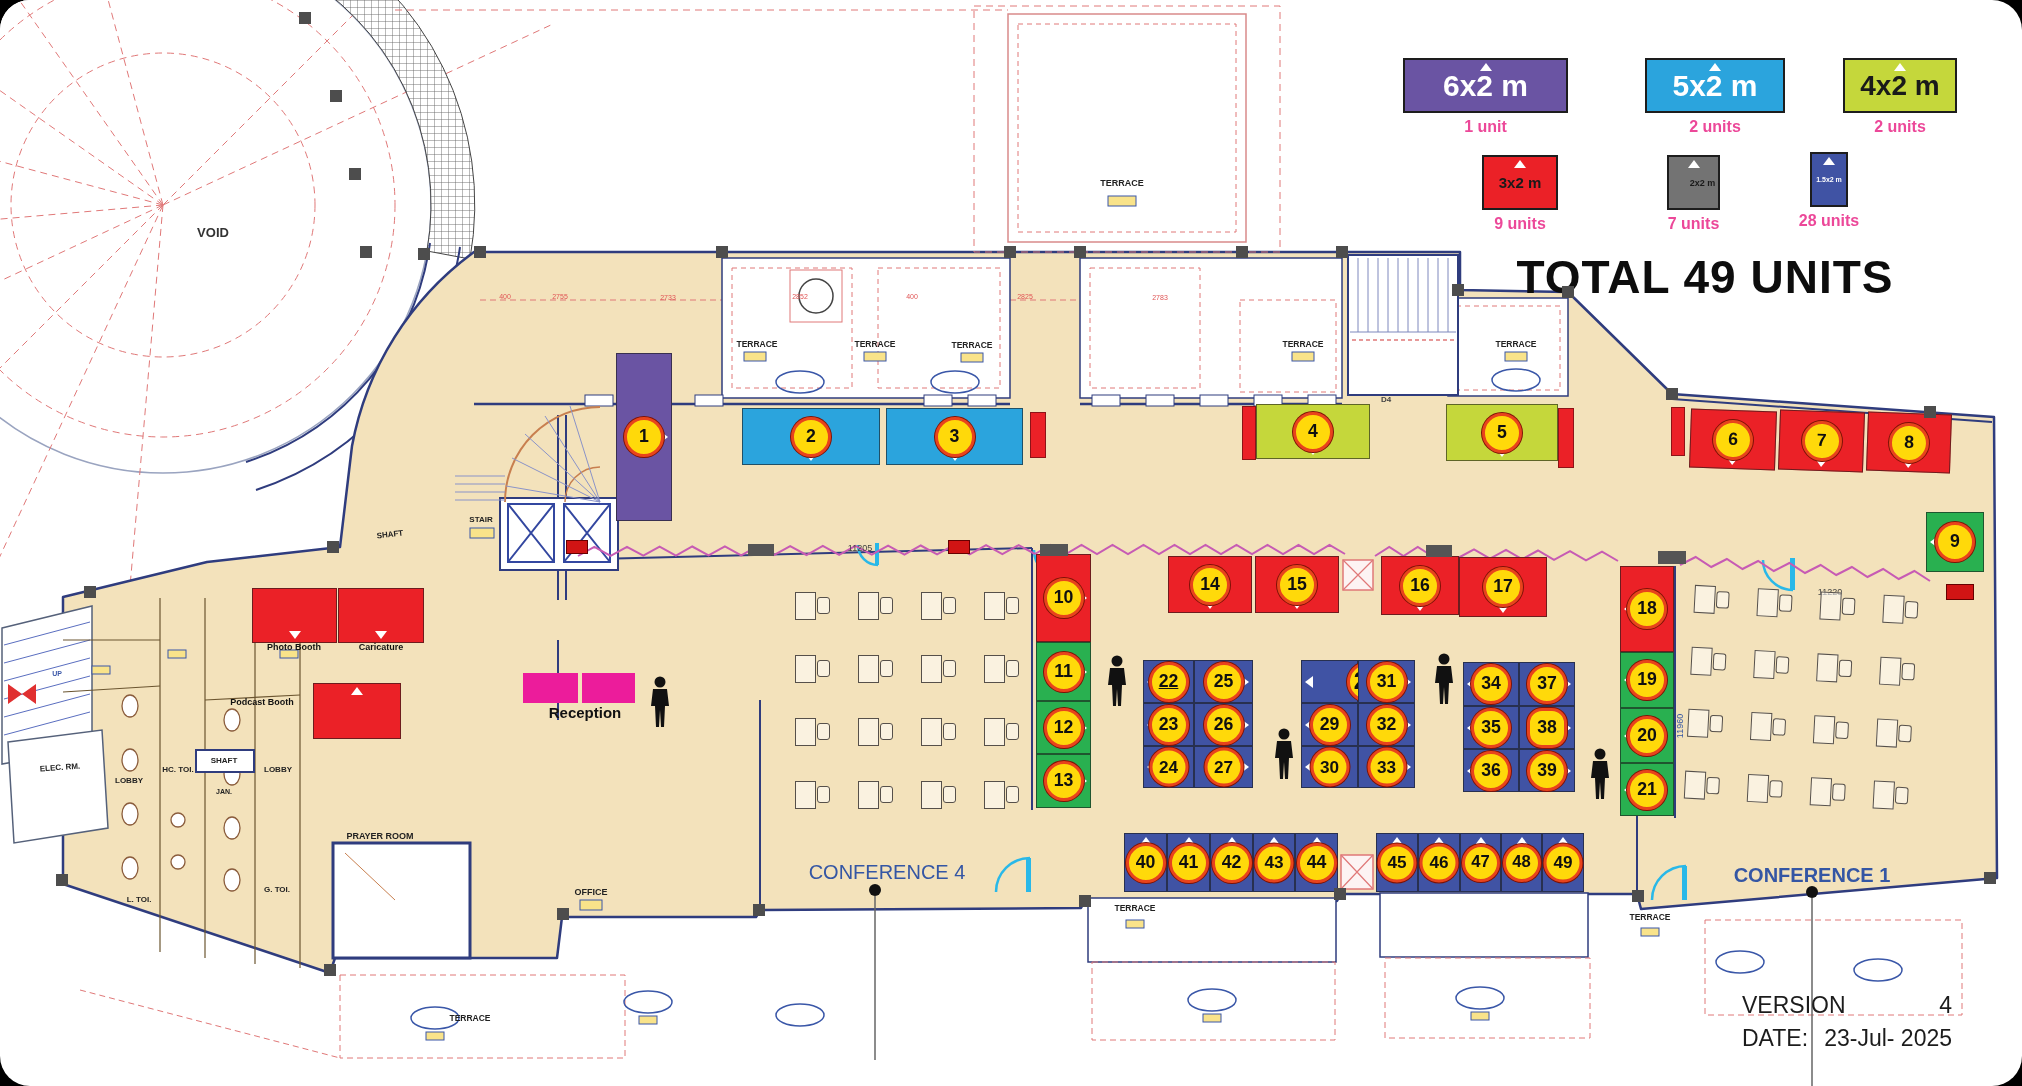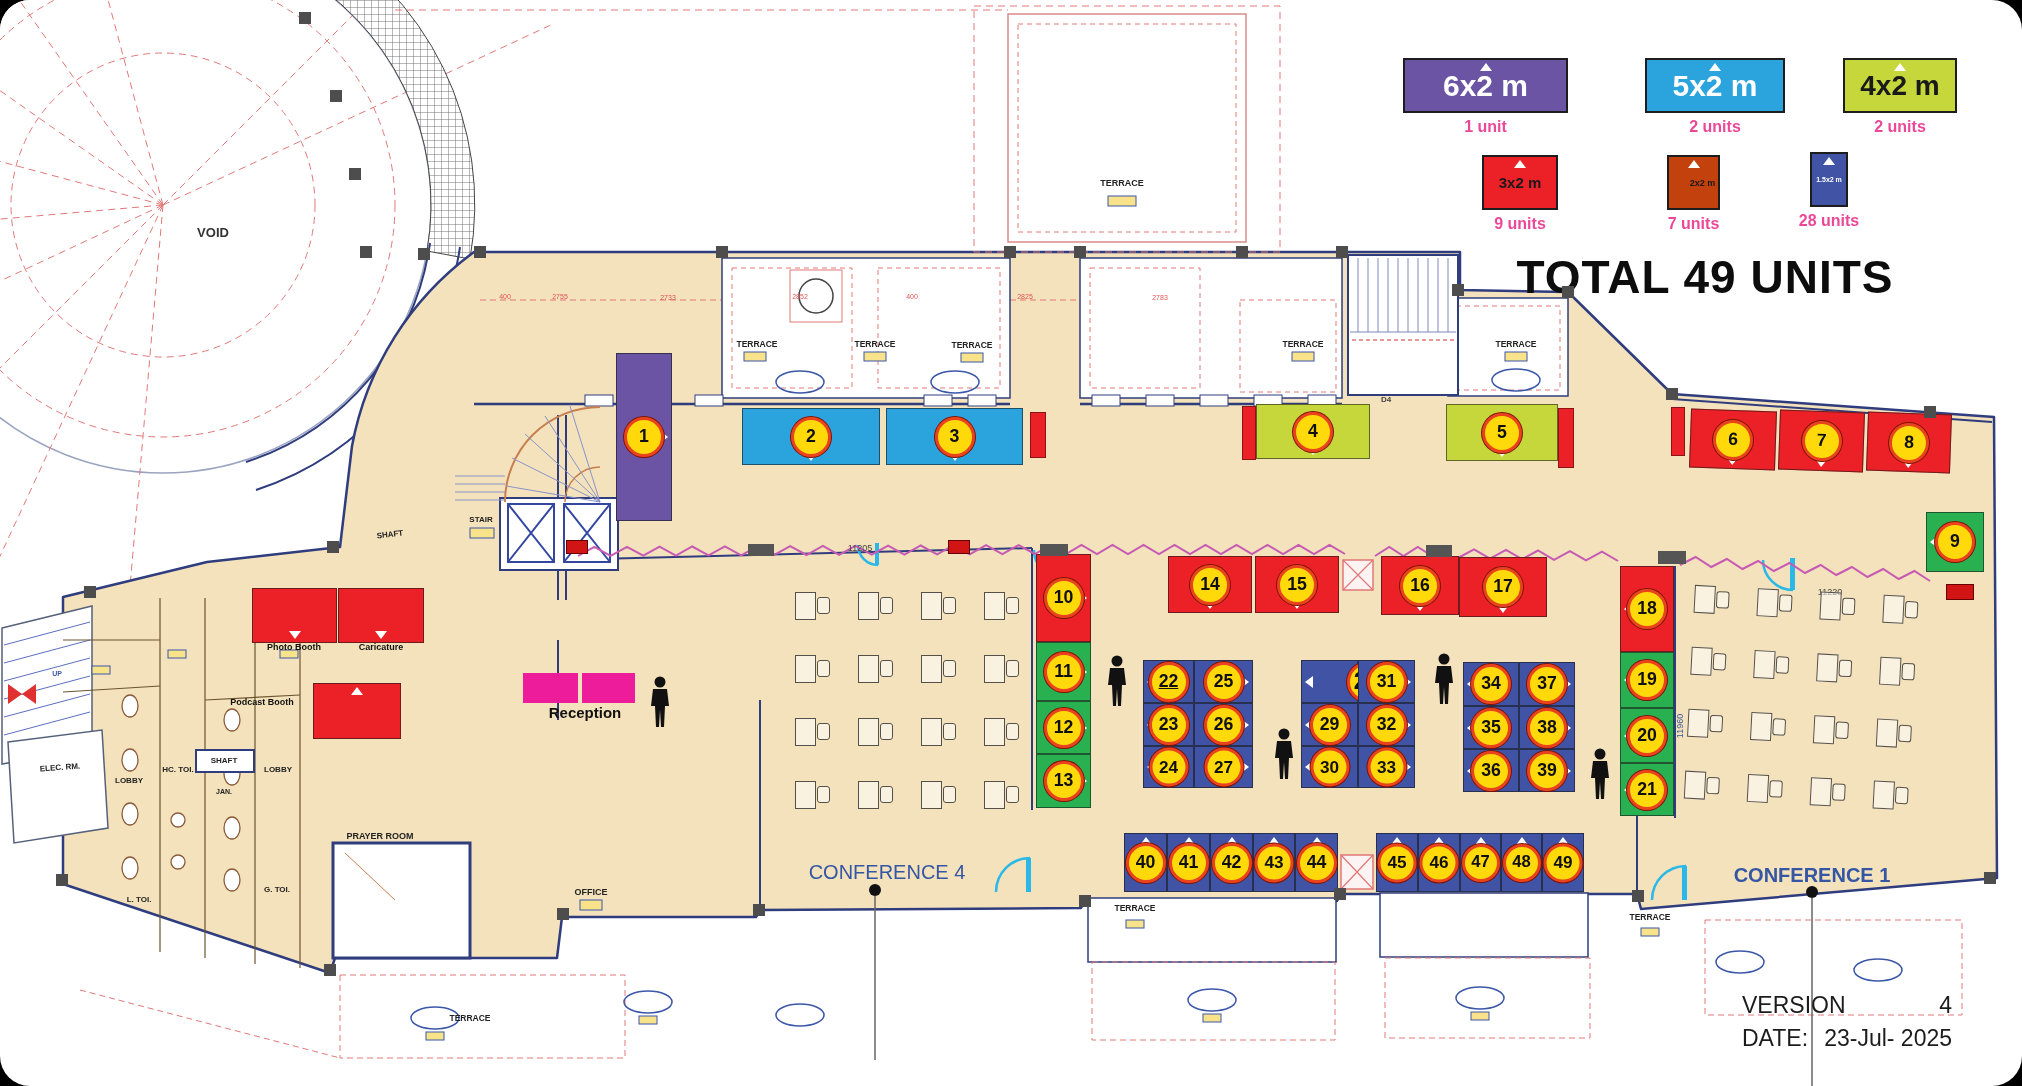--- a/index.html
+++ b/index.html
@@ -286,21 +286,21 @@
 
   <div id="legend">
       <div class="lg-box" style="left: 1403px; top: 58px; width: 165px; height: 55px; background: rgb(106, 84, 163); color: rgb(255, 255, 255); font-size: 30px;">6x2 m<div class="arrow a-up"></div></div>
       <div class="lg-units" style="left: 1485.5px; top: 118px;">1 unit</div>
       <div class="lg-box" style="left: 1645px; top: 58px; width: 140px; height: 55px; background: rgb(43, 164, 221); color: rgb(255, 255, 255); font-size: 30px;">5x2 m<div class="arrow a-up"></div></div>
       <div class="lg-units" style="left: 1715px; top: 118px;">2 units</div>
       <div class="lg-box" style="left: 1843px; top: 58px; width: 114px; height: 55px; background: rgb(197, 215, 59); color: rgb(26, 26, 26); font-size: 28px;">4x2 m<div class="arrow a-up"></div></div>
       <div class="lg-units" style="left: 1900px; top: 118px;">2 units</div>
       <div class="lg-box" style="left: 1482px; top: 155px; width: 76px; height: 55px; background: rgb(235, 33, 39); color: rgb(26, 26, 26); font-size: 15px;">3x2 m<div class="arrow a-up"></div></div>
       <div class="lg-units" style="left: 1520px; top: 215px;">9 units</div>
-      <div class="lg-box" style="left: 1667px; top: 155px; width: 53px; height: 55px; background: #c2410c; color: rgb(26, 26, 26); font-size: 9px; padding-left: 18px;">2x2 m<div class="arrow a-up"></div></div>
+      <div class="lg-box" style="left: 1667px; top: 155px; width: 53px; height: 55px; background: #737373; color: rgb(26, 26, 26); font-size: 9px; padding-left: 18px;">2x2 m<div class="arrow a-up"></div></div>
       <div class="lg-units" style="left: 1693.5px; top: 215px;">7 units</div>
       <div class="lg-box" style="left: 1810px; top: 152px; width: 38px; height: 55px; background: rgb(64, 83, 164); color: rgb(255, 255, 255); font-size: 7px;">1.5x2 m<div class="arrow a-up"></div></div>
       <div class="lg-units" style="left: 1829px; top: 212px;">28 units</div>
     </div>
   <div class="total">TOTAL 49 UNITS</div>
 
   <div id="plan">
       <div class="booth b-purple" style="left: 616px; top: 353px; width: 56px; height: 168px;">
         <div class="arrow a-right"></div>
         <div class="badge" style="width: 34px; height: 34px; font-size: 17.68px;">1</div>
@@ -440,21 +440,21 @@
       <div class="booth b-indigo" style="left: 1519px; top: 662px; width: 56px; height: 44px;">
         <div class="arrow a-right"></div>
         <div class="badge" style="width: 34px; height: 34px; font-size: 17.68px;">37</div>
       </div>
       <div class="booth b-indigo" style="left: 1463px; top: 706px; width: 56px; height: 43px;">
         <div class="arrow a-left"></div>
         <div class="badge" style="width: 34px; height: 34px; font-size: 17.68px;">35</div>
       </div>
       <div class="booth b-indigo" style="left: 1519px; top: 706px; width: 56px; height: 43px;">
         <div class="arrow a-right"></div>
-        <div class="badge" style="width: 34px; height: 34px; font-size: 17.68px;">38</div>
+        <div class="badge" style="width: 34px; height: 34px; font-size: 17.68px; border-radius: 15px;">38</div>
       </div>
       <div class="booth b-indigo" style="left: 1463px; top: 749px; width: 56px; height: 43px;">
         <div class="arrow a-left"></div>
         <div class="badge" style="width: 34px; height: 34px; font-size: 17.68px;">36</div>
       </div>
       <div class="booth b-indigo" style="left: 1519px; top: 749px; width: 56px; height: 43px;">
         <div class="arrow a-right"></div>
         <div class="badge" style="width: 34px; height: 34px; font-size: 17.68px;">39</div>
       </div>
       <div class="booth b-indigo" style="left: 1124px; top: 833px; width: 43px; height: 59px;">

